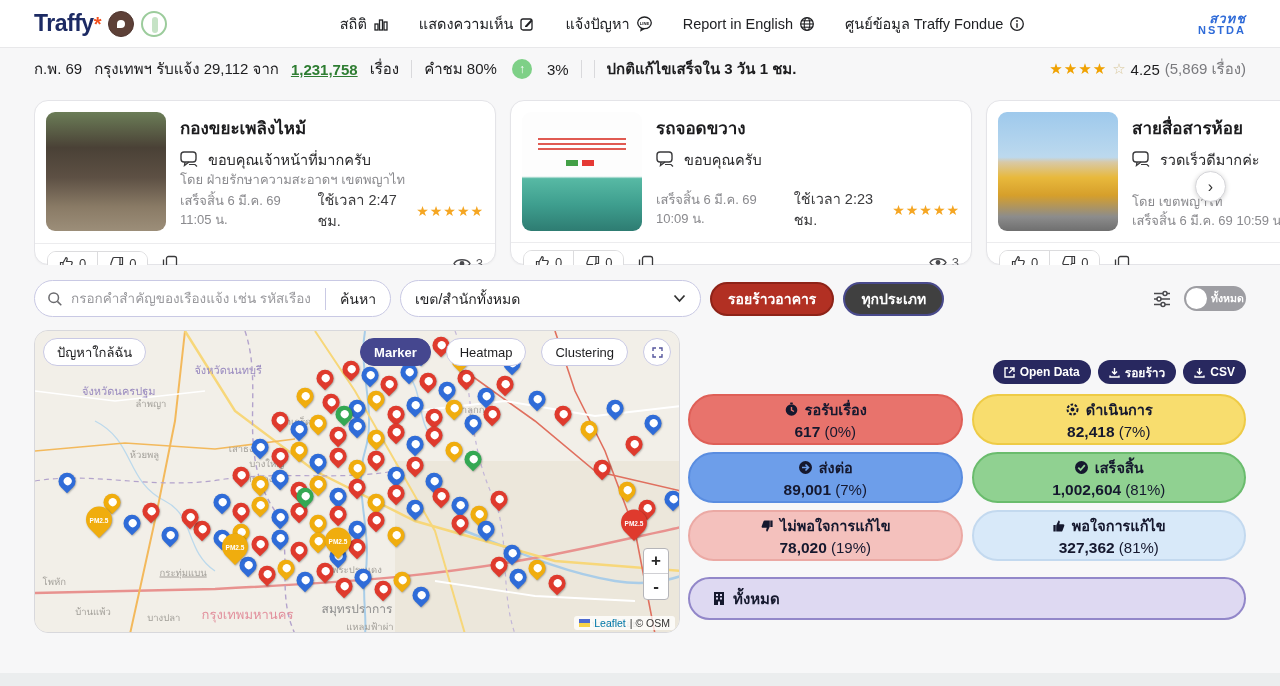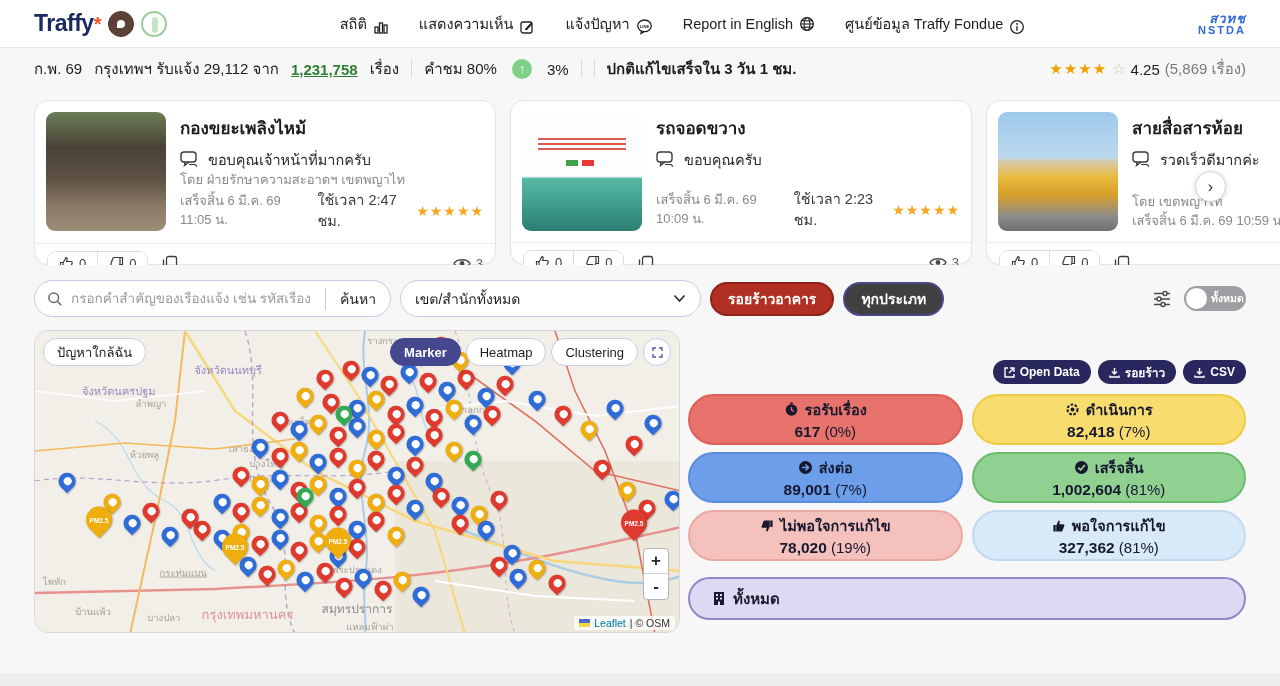--- a/index.html
+++ b/index.html
@@ -11,21 +11,21 @@
     display:flex; align-items:center; padding:0 34px; }
   .logo-wrap { display:flex; align-items:center; gap:7px; }
   .logo-text { font-size:23px; font-weight:bold; color:#1c2a63; letter-spacing:-0.5px; }
   .logo-star { color:#f4511e; font-size:20px; }
   .logo-circle { width:26px; height:26px; border-radius:50%; display:inline-block; }
   .logo-brown { background:#5d4037; border:1px solid #4e342e; position:relative; }
   .logo-brown::after{content:"";position:absolute;inset:8px;background:#fff;border-radius:50% 50% 50% 0;}
   .logo-green { background:#fff; border:2px solid #9ccc9c; position:relative;}
   .logo-green::after{content:"";position:absolute;left:9px;top:4px;width:6px;height:16px;background:#c6e3c6;border-radius:3px;}
   .nav { display:flex; align-items:center; gap:30px; margin:0 auto; }
-  .nav-item { display:flex; align-items:flex-end; gap:6px; font-size:14.5px; color:#202124; cursor:pointer; }
+  .nav-item { display:flex; align-items:center; gap:6px; font-size:14.5px; color:#202124; cursor:pointer; }
   .nav-item svg { display:block; }
   .brand { text-align:right; color:#2f6bd8; line-height:1; }
   .brand .b1 { font-size:13px; font-weight:bold; font-style:italic; letter-spacing:1px;}
   .brand .b2 { font-size:11px; font-weight:bold; letter-spacing:2px; }
 
   
   .statsbar { display:flex; align-items:center; padding:0 34px; height:42px; font-size:15px; gap:12px; }
   .sb-sep { width:1px; height:18px; background:#d9d9dc; }
   .sb-total { color:#2e7d32; font-weight:bold; text-decoration:underline; }
   .sb-bold { font-weight:bold; }
@@ -100,21 +100,21 @@
   .pin::after { content:""; position:absolute; inset:4.5px; background:#fff; border-radius:50%; }
   .pin.r { background:#df3a2d; } .pin.b { background:#2f6cd8; }
   .pin.y { background:#f0ad0e; } .pin.g { background:#34a853; }
   .pin.pm { width:26px; height:26px; }
   .pin.pm::after { display:none; }
   .pin.pm span { position:absolute; inset:0; display:flex; align-items:center; justify-content:center;
     transform:rotate(45deg); color:#fff; font-size:6.5px; font-weight:bold; }
   .map-top { position:absolute; top:7px; left:8px; right:8px; display:flex; align-items:center; z-index:10;}
   .map-pill { background:#fff; border:1px solid #c9c9e4; border-radius:15px; height:28px;
     display:inline-flex; align-items:center; padding:0 13px; font-size:13px; cursor:pointer;}
-  .map-modes { margin-left:auto; display:flex; gap:5px; align-items:center;}
+  .map-modes { margin-left:auto; display:flex; gap:15px; align-items:center;}
   .mode-active { background:#45478f; color:#fff; border-color:#45478f; font-weight:bold;}
   .map-expand { width:28px; height:28px; border-radius:50%; background:#fff; border:1px solid #c9c9e4;
     display:flex; align-items:center; justify-content:center; cursor:pointer;}
   .zoom-ctl { position:absolute; right:10px; bottom:32px; width:26px; background:#fff; border:1px solid #b5b5b9;
     border-radius:4px; overflow:hidden; z-index:10;}
   .zoom-btn { height:25px; display:flex; align-items:center; justify-content:center; font-size:17px;
     font-weight:bold; color:#2a2a2a; cursor:pointer; }
   .zoom-btn:first-child { border-bottom:1px solid #d0d0d4; }
   .attrib { position:absolute; right:4px; bottom:2px; background:rgba(255,255,255,.78); padding:1px 5px;
     font-size:10.5px; color:#333; display:flex; align-items:center; gap:4px; z-index:10; border-radius:3px;}

